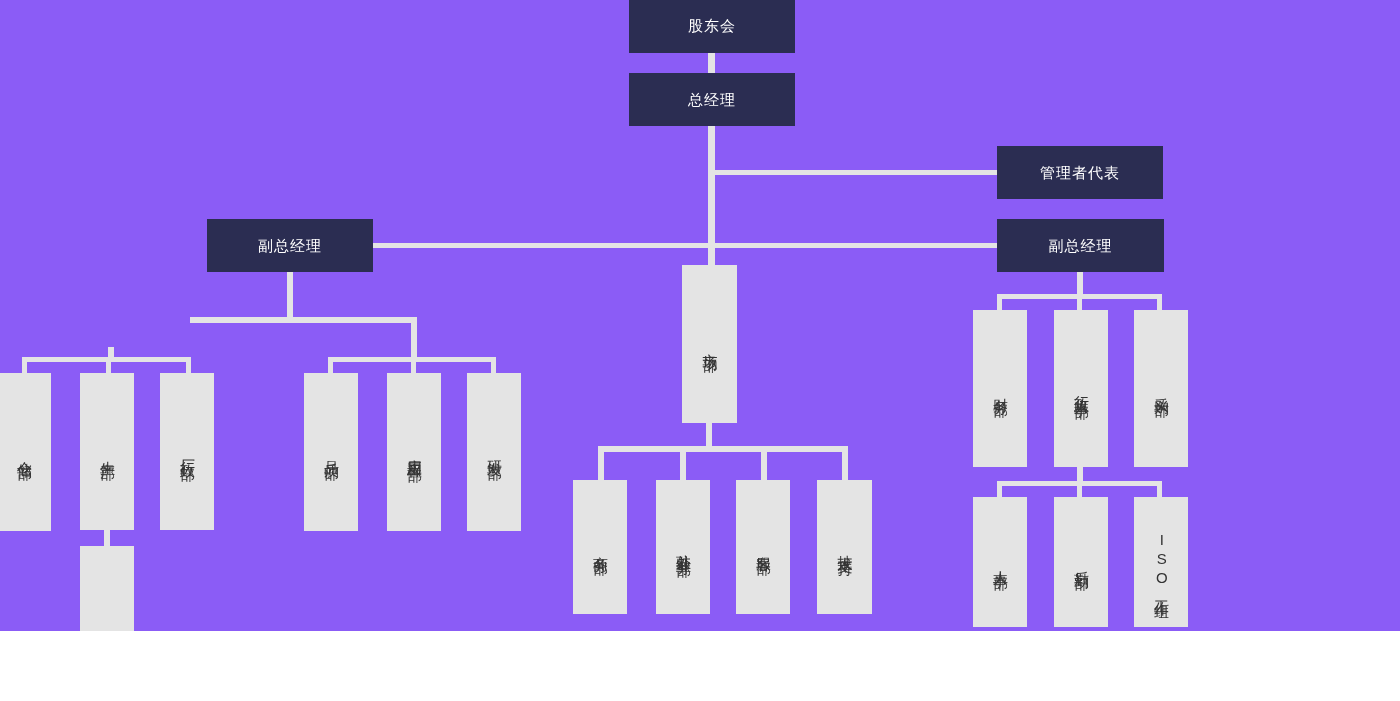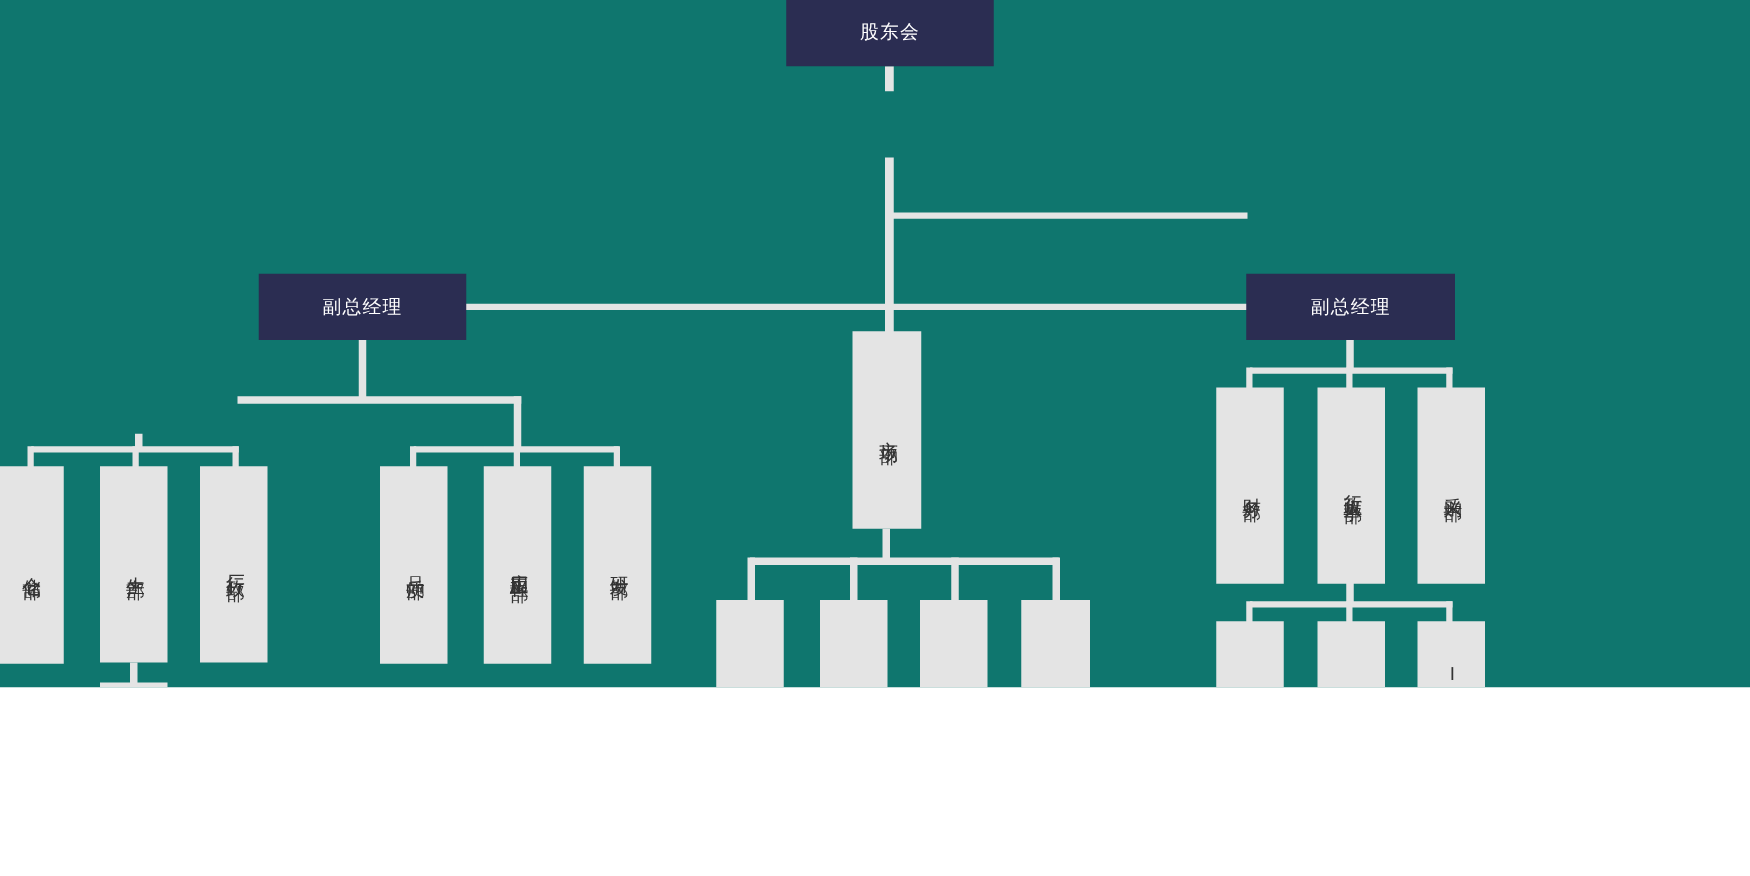--- a/index.html
+++ b/index.html
@@ -1,17 +1,17 @@
 <!DOCTYPE html>
 <html><head>
 <meta charset="utf-8">
 <style>
   html,body{margin:0;padding:0;background:#ffffff;}
   body{font-family:"Liberation Sans","DejaVu Sans",sans-serif;}
-  #chart{position:relative;width:1400px;height:550px;overflow:hidden;background:#0f766e;}
+  #chart{position:relative;width:1400px;height:631px;overflow:hidden;background:#8b5cf6;}
 
   .node{position:absolute;box-sizing:border-box;display:flex;align-items:center;justify-content:center;}
   .node.dark{background:#2b2d52;color:#ffffff;}
   .node.light{background:#e4e4e4;color:#333333;}
 
   .label-h{font-size:15px;line-height:1.2;letter-spacing:1px;white-space:nowrap;}
   .label-v{font-size:15px;line-height:1.25;letter-spacing:2px;
            writing-mode:vertical-rl;text-orientation:upright;white-space:nowrap;}
 
   .conn{position:absolute;background:#e4e4e4;}
@@ -64,21 +64,27 @@
   <div class="conn" style="left:1077px;top:466px;width:6px;height:17px;"></div>
   <div class="conn" style="left:1000px;top:481px;width:162px;height:5px;"></div>
   <div class="conn" style="left:997px;top:481px;width:5px;height:17px;"></div>
   <div class="conn" style="left:1077px;top:481px;width:5px;height:17px;"></div>
   <div class="conn" style="left:1157px;top:481px;width:5px;height:17px;"></div>
 
   <div class="node dark" style="left:629px;top:-1px;width:166px;height:54px;">
     <span class="label-h">股东会</span>
   </div>
 
+  <div class="node dark" style="left:629px;top:73px;width:166px;height:53px;">
+    <span class="label-h">总经理</span>
+  </div>
 
+  <div class="node dark" style="left:997px;top:146px;width:166px;height:53px;">
+    <span class="label-h">管理者代表</span>
+  </div>
 
   <div class="node dark" style="left:207px;top:219px;width:166px;height:53px;">
     <span class="label-h">副总经理</span>
   </div>
 
   <div class="node dark" style="left:997px;top:219px;width:167px;height:53px;">
     <span class="label-h">副总经理</span>
   </div>
 
 

